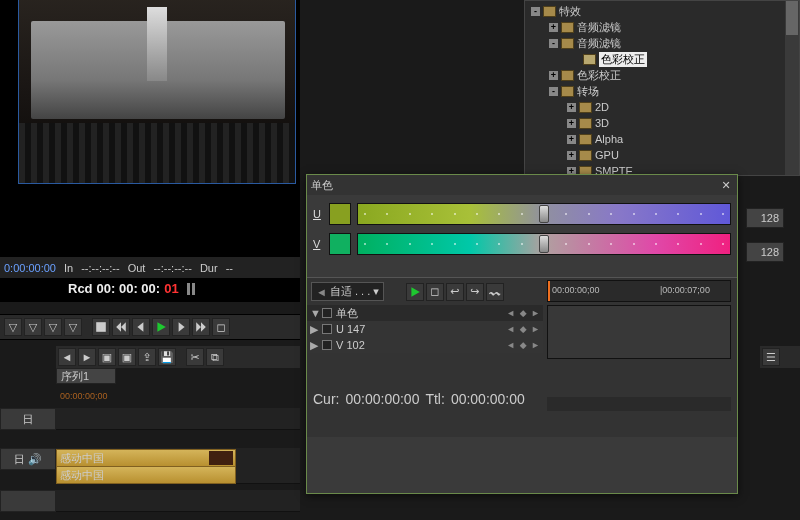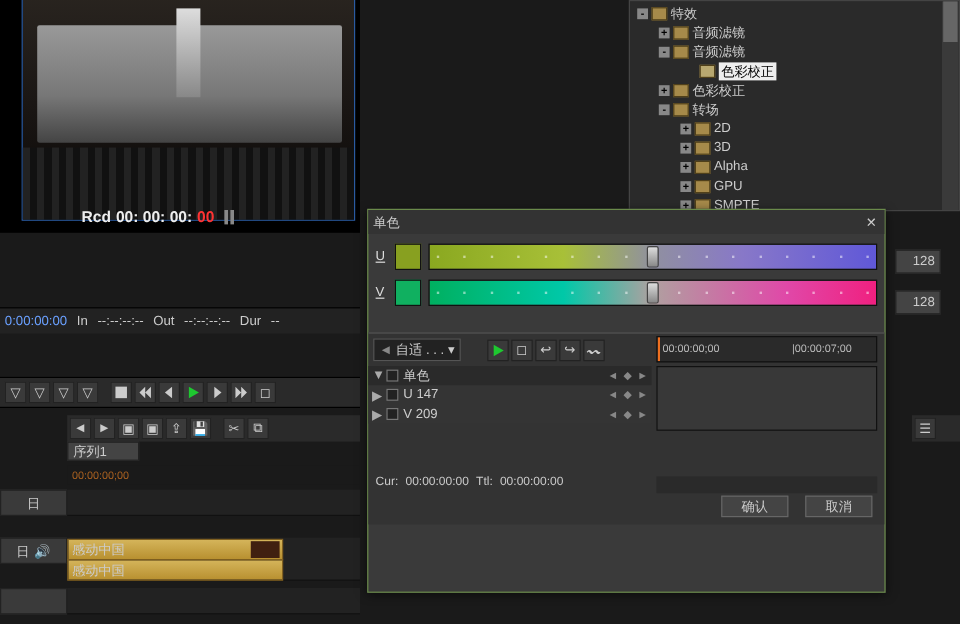--- a/index.html
+++ b/index.html
@@ -1,18 +1,18 @@
 <!DOCTYPE html>
 <html><head>
 <meta charset="utf-8">
 <style>
 *{margin:0;padding:0;box-sizing:border-box;font-family:"Microsoft YaHei",sans-serif;font-size:11px;color:#ccc}
 body{background:#1a1a1a;width:800px;height:520px;overflow:hidden;position:relative}
 
-.preview{position:absolute;left:0;top:0;width:300px;height:194px;background:#000}
+.preview{position:absolute;left:0;top:0;width:300px;height:302px;background:#000}
 .preview-inner{position:absolute;left:18px;top:-12px;width:278px;height:196px;border:1px solid #2a5aa0;background:linear-gradient(180deg,#2a2520 0%,#1a1614 50%,#0a0806 100%)}
 .stage{position:absolute;left:12px;top:32px;width:254px;height:98px;background:linear-gradient(180deg,#999 0%,#777 60%,#444 100%);border-radius:2px}
 .figure{position:absolute;left:50%;top:18px;width:20px;height:74px;background:linear-gradient(180deg,#ddd,#888);transform:translateX(-50%)}
 .audience{position:absolute;left:0;bottom:0;width:100%;height:60px;background:repeating-linear-gradient(90deg,#222 0 6px,#111 6px 12px)}
 .rcd{position:absolute;left:68px;bottom:6px;display:flex;gap:4px;align-items:center}
 .rcd span{font-size:13px;color:#eee;font-weight:bold}
 .rcd .rcd-last{color:#f33}
 .rcd-bars{display:flex;gap:2px;margin-left:4px}
 .rcd-bars i{width:3px;height:12px;background:#888}
 
@@ -70,39 +70,39 @@
 .kf-ruler .orange{position:absolute;left:0;top:0;width:2px;height:100%;background:#f07020}
 .kf-ruler .tctext{color:#bbb;font-size:9px;position:absolute;top:4px}
 .kf-ruler-bottom{position:absolute;left:240px;bottom:26px;width:184px;height:14px;background:#2a2a2a}
 .kf-param{display:flex;align-items:center;height:16px;gap:4px;padding-left:3px}
 .kf-param .tri{width:8px;color:#aaa}
 .kf-param .chk{width:10px;height:10px;border:1px solid #777;background:#222}
 .kf-param .arrows{margin-left:auto;margin-right:2px;color:#888;font-size:9px;letter-spacing:1px}
 .kf-left{position:absolute;left:0;top:28px;width:236px;background:#343434}
 .kf-right{position:absolute;left:240px;top:28px;width:184px;height:54px;background:#383838;border:1px solid #111}
 .kf-cur{position:absolute;left:6px;bottom:30px;display:flex;gap:6px}
-.kf-cur span{color:#ccc;font-size:10px}
+.kf-cur span{color:#ccc;font-size:14px}
 .dlg-buttons{position:absolute;right:10px;bottom:6px;display:flex;gap:14px}
 .dlg-btn{width:56px;height:18px;background:#444;border:1px solid #666;display:flex;align-items:center;justify-content:center;cursor:pointer}
 
 .right-tool{position:absolute;left:760px;top:346px;width:40px;height:22px;background:#2a2a2a;display:flex;align-items:center;gap:2px;padding:0 2px}
 </style>
 </head>
 <body>
 
 <div class="preview">
   <div class="preview-inner">
     <div class="stage"></div>
     <div class="figure"></div>
     <div class="audience"></div>
   </div>
   <div class="rcd">
     <span>Rcd</span>
     <span>00: 00: 00:</span>
-    <span class="rcd-last">00</span>
+    <span class="rcd-last">01</span>
     <div class="rcd-bars">
         <i></i>
         <i></i>
       </div>
   </div>
 </div>
 
 <div class="tcbar">
   <span class="blue">0:00:00:00</span>
   <span>In</span>
@@ -363,36 +363,28 @@
       </div>
       <div class="kf-param">
         <span class="tri">▶</span>
         <span class="chk"></span>
         <span>U 147</span>
         <span class="arrows">◄ ◆ ►</span>
       </div>
       <div class="kf-param">
         <span class="tri">▶</span>
         <span class="chk"></span>
-        <span>V 209</span>
+        <span>V 102</span>
         <span class="arrows">◄ ◆ ►</span>
       </div>
     </div>
     <div class="kf-right"></div>
     <div class="kf-ruler-bottom"></div>
 
     <div class="kf-cur">
       <span>Cur:</span>
         <span>00:00:00:00</span>
       <span>Ttl:</span>
         <span>00:00:00:00</span>
     </div>
 
-    <div class="dlg-buttons">
-      <div class="dlg-btn">
-          <span>确认</span>
-        </div>
-      <div class="dlg-btn">
-          <span>取消</span>
-        </div>
-    </div>
   </div>
 </div>
 
 </body></html>

